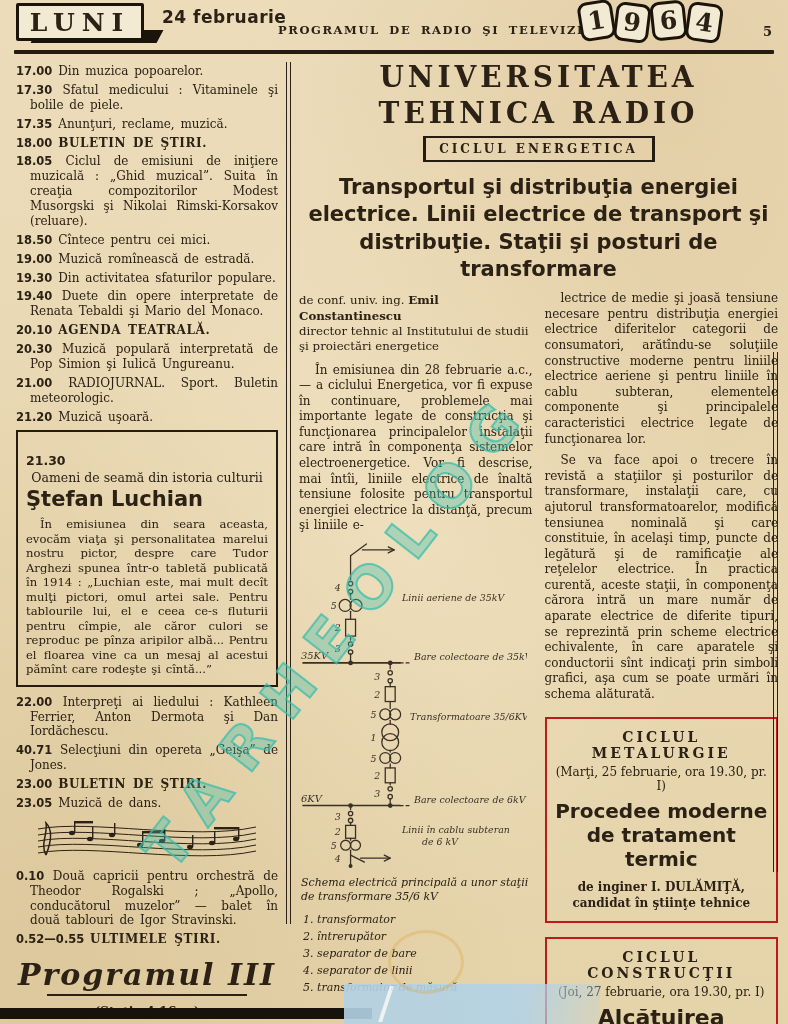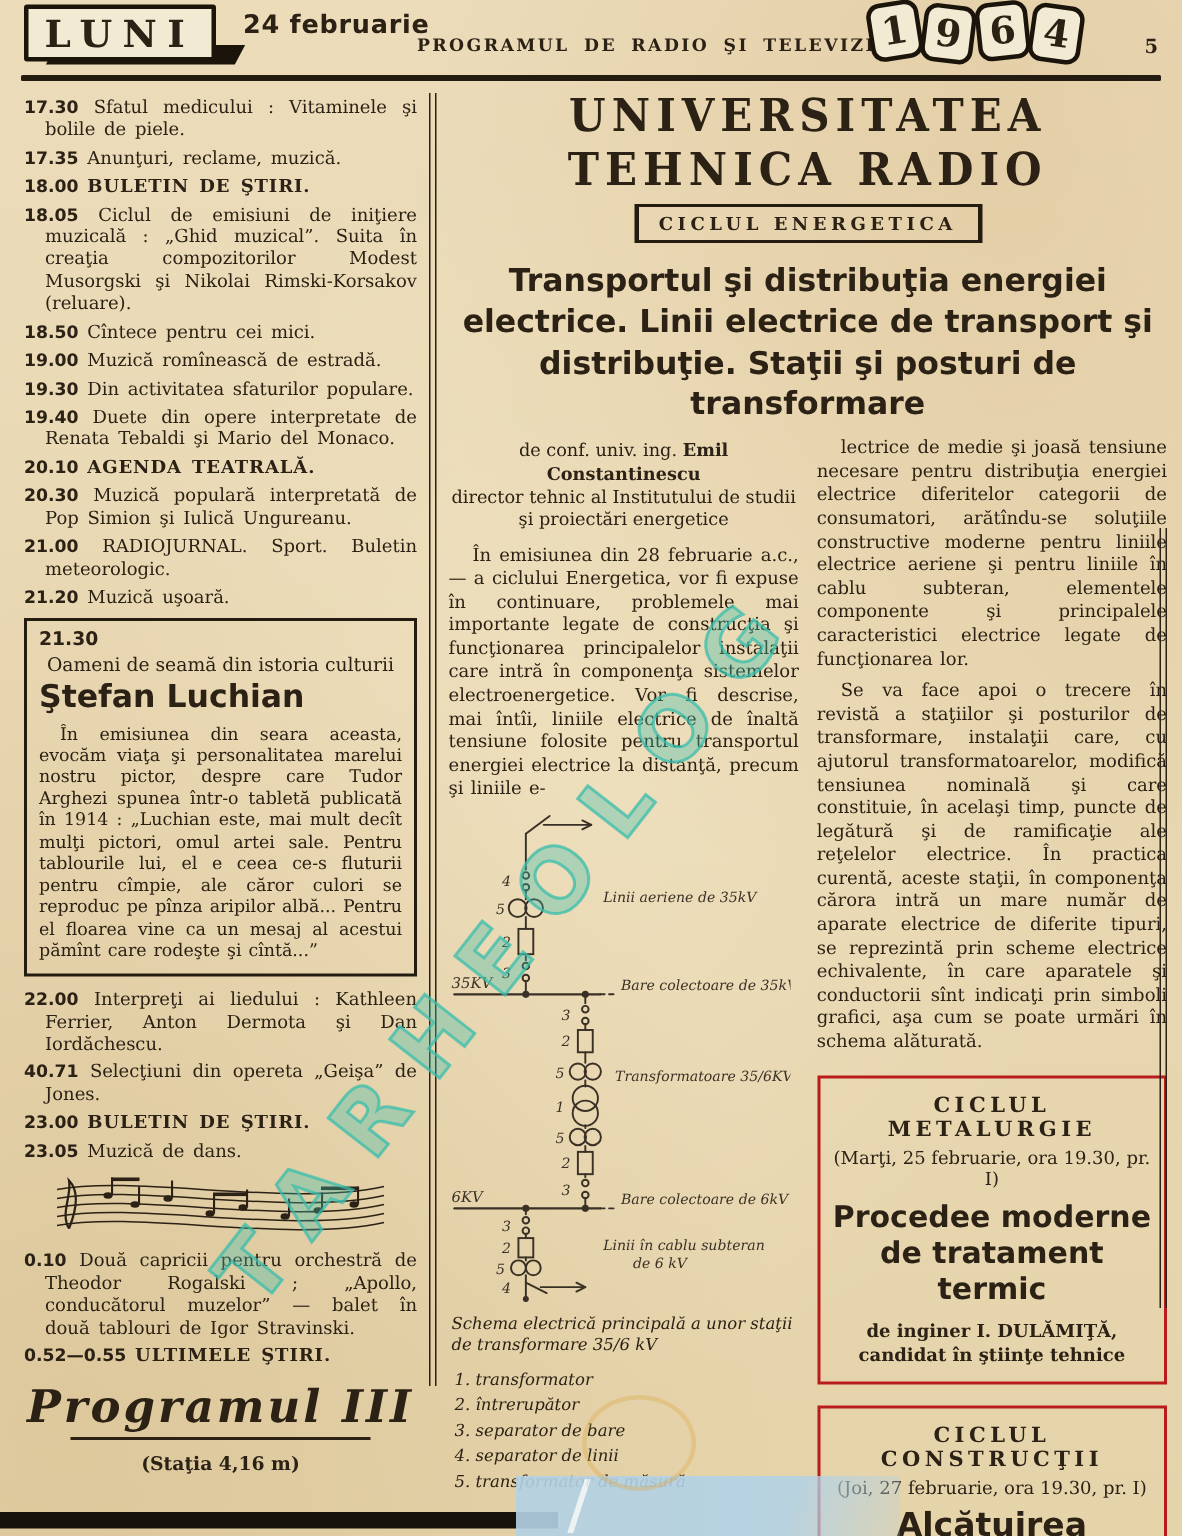--- a/index.html
+++ b/index.html
@@ -47,21 +47,21 @@
     border-left:1px solid #2b2114;border-right:1px solid #2b2114;}
 
   
   ul.prog{list-style:none;margin:0;padding:0;}
   ul.prog li{font-size:12px;line-height:1.24;margin:0 0 4px 0;
     padding-left:14px;text-indent:-14px;text-align:justify;word-spacing:2px;}
   ul.prog .time{font-weight:bold;font-family:"DejaVu Sans","Liberation Sans",sans-serif;font-size:11.5px;}
   ul.prog li.bold .txt{font-weight:bold;letter-spacing:.6px;}
 
   
-  .luchian-box{border:2px solid #241c10;padding:4px 8px 8px 8px;margin:6px 0 8px 0;}
+  .luchian-box{border:2px solid #241c10;padding:21px 8px 8px 8px;margin:6px 0 8px 0;}
   .lb-time{font-weight:bold;font-size:12.5px;font-family:"DejaVu Sans","Liberation Sans",sans-serif;}
   .lb-kicker{font-weight:normal;font-size:12.5px;text-align:center;margin:2px 0 2px 0;}
   .lb-title{font-weight:bold;font-size:21px;text-align:left;margin:2px 0 6px 0;
     font-family:"DejaVu Sans","Liberation Sans",sans-serif;}
   .lb-body{font-size:11.6px;line-height:1.25;text-align:justify;text-indent:14px;margin:0;word-spacing:1px;}
 
   
   .music{display:block;margin:2px auto 2px auto;}
   .prog3-title{font-style:italic;font-weight:bold;font-size:30px;text-align:center;
     margin:10px 0 2px 0;letter-spacing:2px;}
@@ -70,21 +70,21 @@
 
   
   .uni-title{font-size:28px;font-weight:bold;text-align:center;letter-spacing:4px;
     margin:2px 0 8px 0;transform:scaleY(1.08);}
   .cycle-badge{width:226px;margin:0 auto;border:2px solid #241c10;border-left-width:3px;border-right-width:3px;
     text-align:center;font-weight:bold;font-size:12px;letter-spacing:3px;padding:4px 0;position:relative;}
   .article-title{font-family:"DejaVu Sans","Liberation Sans",sans-serif;
     font-size:21px;font-weight:bold;text-align:center;line-height:1.3;margin:12px 2px 8px 2px;}
   .two-col{display:flex;gap:12px;}
   .subcol{width:50%;min-width:0;}
-  .byline{text-align:center;font-size:11.8px;margin:2px 0 8px 0;line-height:1.3;}
+  .byline{text-align:left;font-size:11.8px;margin:2px 0 8px 0;line-height:1.3;}
   .byline .b{font-weight:bold;}
   .body-p{font-size:12px;line-height:1.3;text-align:justify;text-indent:16px;margin:0 0 6px 0;word-spacing:1px;}
 
   
   figure.schematic{margin:4px 0 0 0;}
   .schem-caption{font-style:italic;font-size:11px;line-height:1.3;margin:4px 0 6px 2px;}
   ol.legend{list-style:none;margin:0;padding:0 0 0 4px;font-style:italic;font-size:11px;line-height:1.55;}
   svg text{font-family:"DejaVu Serif","Liberation Serif",serif;font-style:italic;}
 
   
@@ -124,20 +124,21 @@
       <div class="ytile">4</div>
     </div>
     <div class="page-num">5</div>
   </header>
   <div class="header-rule"></div>
 
   <div class="columns">
 
     <aside class="left-col">
       <ul class="prog">
+        <li><span class="time">17.00</span> <span class="txt">Din muzica popoarelor.</span></li>
         <li><span class="time">17.30</span> <span class="txt">Sfatul medicului : Vitaminele şi bolile de piele.</span></li>
         <li><span class="time">17.35</span> <span class="txt">Anunţuri, reclame, muzică.</span></li>
         <li class="bold"><span class="time">18.00</span> <span class="txt">BULETIN DE ŞTIRI.</span></li>
         <li><span class="time">18.05</span> <span class="txt">Ciclul de emisiuni de iniţiere muzicală : „Ghid muzical”. Suita în creaţia compozitorilor Modest Musorgski şi Nikolai Rimski-Korsakov (reluare).</span></li>
         <li><span class="time">18.50</span> <span class="txt">Cîntece pentru cei mici.</span></li>
         <li><span class="time">19.00</span> <span class="txt">Muzică romînească de estradă.</span></li>
         <li><span class="time">19.30</span> <span class="txt">Din activitatea sfaturilor populare.</span></li>
         <li><span class="time">19.40</span> <span class="txt">Duete din opere interpretate de Renata Tebaldi şi Mario del Monaco.</span></li>
         <li class="bold"><span class="time">20.10</span> <span class="txt">AGENDA TEATRALĂ.</span></li>
         <li><span class="time">20.30</span> <span class="txt">Muzică populară interpretată de Pop Simion şi Iulică Ungureanu.</span></li>

